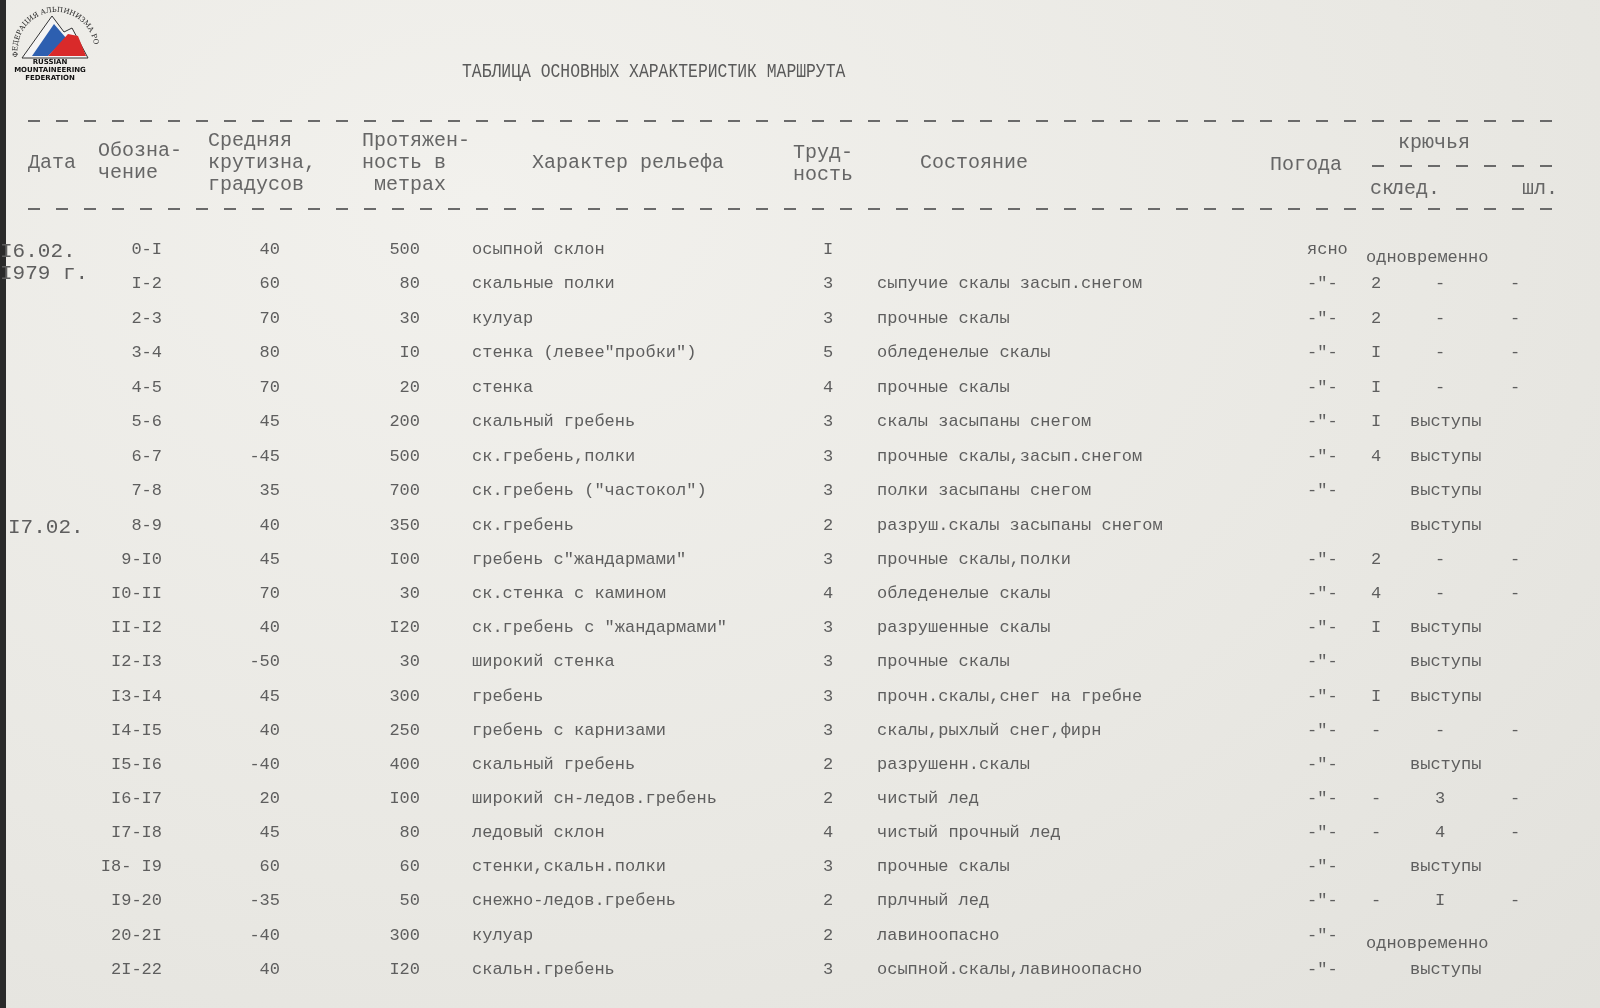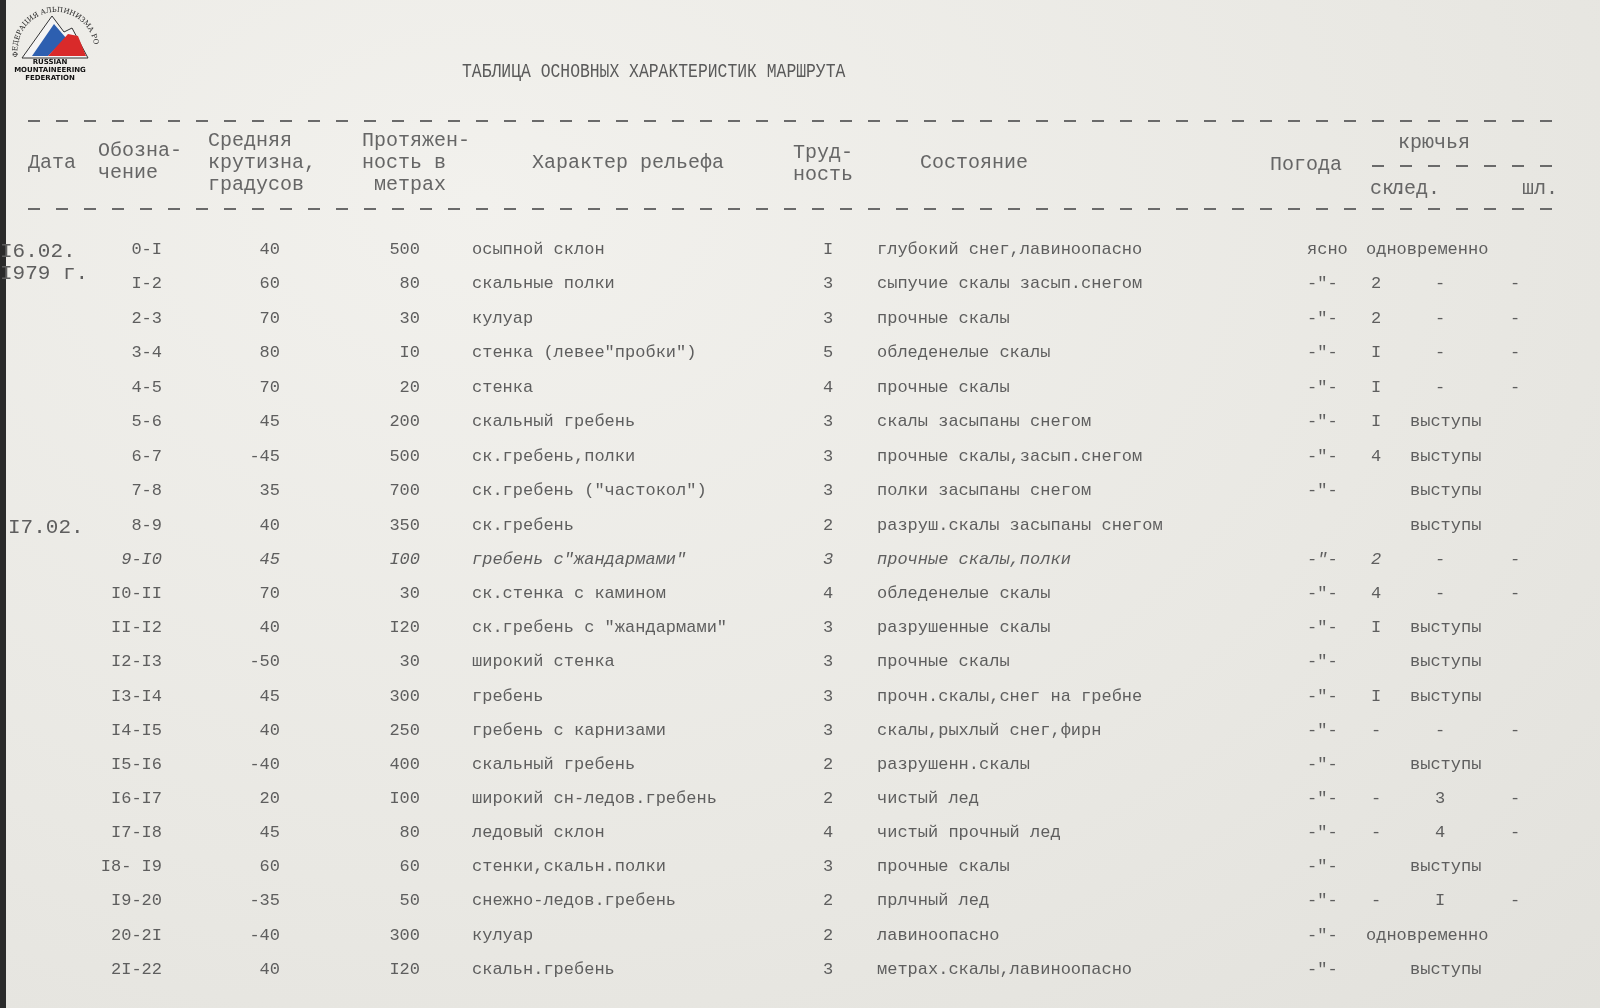--- a/index.html
+++ b/index.html
@@ -26,21 +26,21 @@
     .c-seg { left: 0; width: 162px; text-align: right; }
     .c-slope { left: 210px; width: 70px; text-align: right; }
     .c-len { left: 360px; width: 60px; text-align: right; }
     .c-relief { left: 472px; }
     .c-diff { left: 818px; width: 20px; text-align: center; }
     .c-cond { left: 877px; }
     .c-weather { left: 1268px; margin-left: 39px; }
     .c-rock { left: 1366px; width: 20px; text-align: center; }
     .c-ice { left: 1420px; width: 40px; text-align: center; }
     .c-bolt { left: 1505px; width: 20px; text-align: center; }
-    .c-span { left: 1366px; }
+    .c-span { left: 1366px; margin-top: 8px; }
     .date2 { position: absolute; font-size: 21px; }
   </style>
 </head>
 <body>
 
 <div class="left-edge"></div>
 
 <div>
   <svg class="logo" viewBox="0 0 92 82">
     <path id="arc" d="M10,55 A38,38 0 0,1 86,42" fill="none"></path>
@@ -85,21 +85,20 @@
 <div class="date2" style="left:0px;top:262px">I979 г.</div>
 <div class="date2" style="left:8px;top:516px">I7.02.</div>
 
 <div id="rows">
     <div class="row" style="top: 240px;">
       <span class="c-seg">0-I</span>
       <span class="c-slope">40</span>
       <span class="c-len">500</span>
       <span class="c-relief">осыпной склон</span>
       <span class="c-diff">I</span>
-      <span class="c-cond">глубокий снег,лавиноопасно</span>
       <span class="c-weather">ясно</span>
       <span class="c-span">одновременно</span>
     </div>
     <div class="row" style="top: 274px;">
       <span class="c-seg">I-2</span>
       <span class="c-slope">60</span>
       <span class="c-len">80</span>
       <span class="c-relief">скальные полки</span>
       <span class="c-diff">3</span>
       <span class="c-cond">сыпучие скалы засып.снегом</span>
@@ -179,21 +178,21 @@
     <div class="row" style="top: 516px;">
       <span class="c-seg">8-9</span>
       <span class="c-slope">40</span>
       <span class="c-len">350</span>
       <span class="c-relief">ск.гребень</span>
       <span class="c-diff">2</span>
       <span class="c-cond">разруш.скалы засыпаны снегом</span>
       <span class="c-weather"></span>
       <span class="" style="left: 1410px;">выступы</span>
     </div>
-    <div class="row" style="top: 550px; font-style: italic;">
+    <div class="row" style="top: 550px;">
       <span class="c-seg">9-I0</span>
       <span class="c-slope">45</span>
       <span class="c-len">I00</span>
       <span class="c-relief">гребень с"жандармами"</span>
       <span class="c-diff">3</span>
       <span class="c-cond">прочные скалы,полки</span>
       <span class="c-weather">-"-</span>
       <span class="c-rock">2</span>
       <span class="c-ice">-</span>
       <span class="c-bolt">-</span>
@@ -319,17 +318,17 @@
       <span class="c-cond">лавиноопасно</span>
       <span class="c-weather">-"-</span>
       <span class="c-span">одновременно</span>
     </div>
     <div class="row" style="top: 960px;">
       <span class="c-seg">2I-22</span>
       <span class="c-slope">40</span>
       <span class="c-len">I20</span>
       <span class="c-relief">скальн.гребень</span>
       <span class="c-diff">3</span>
-      <span class="c-cond">метрах.скалы,лавиноопасно</span>
+      <span class="c-cond">осыпной.скалы,лавиноопасно</span>
       <span class="c-weather">-"-</span>
       <span class="" style="left: 1410px;">выступы</span>
     </div>
   </div>
 
 </body></html>

